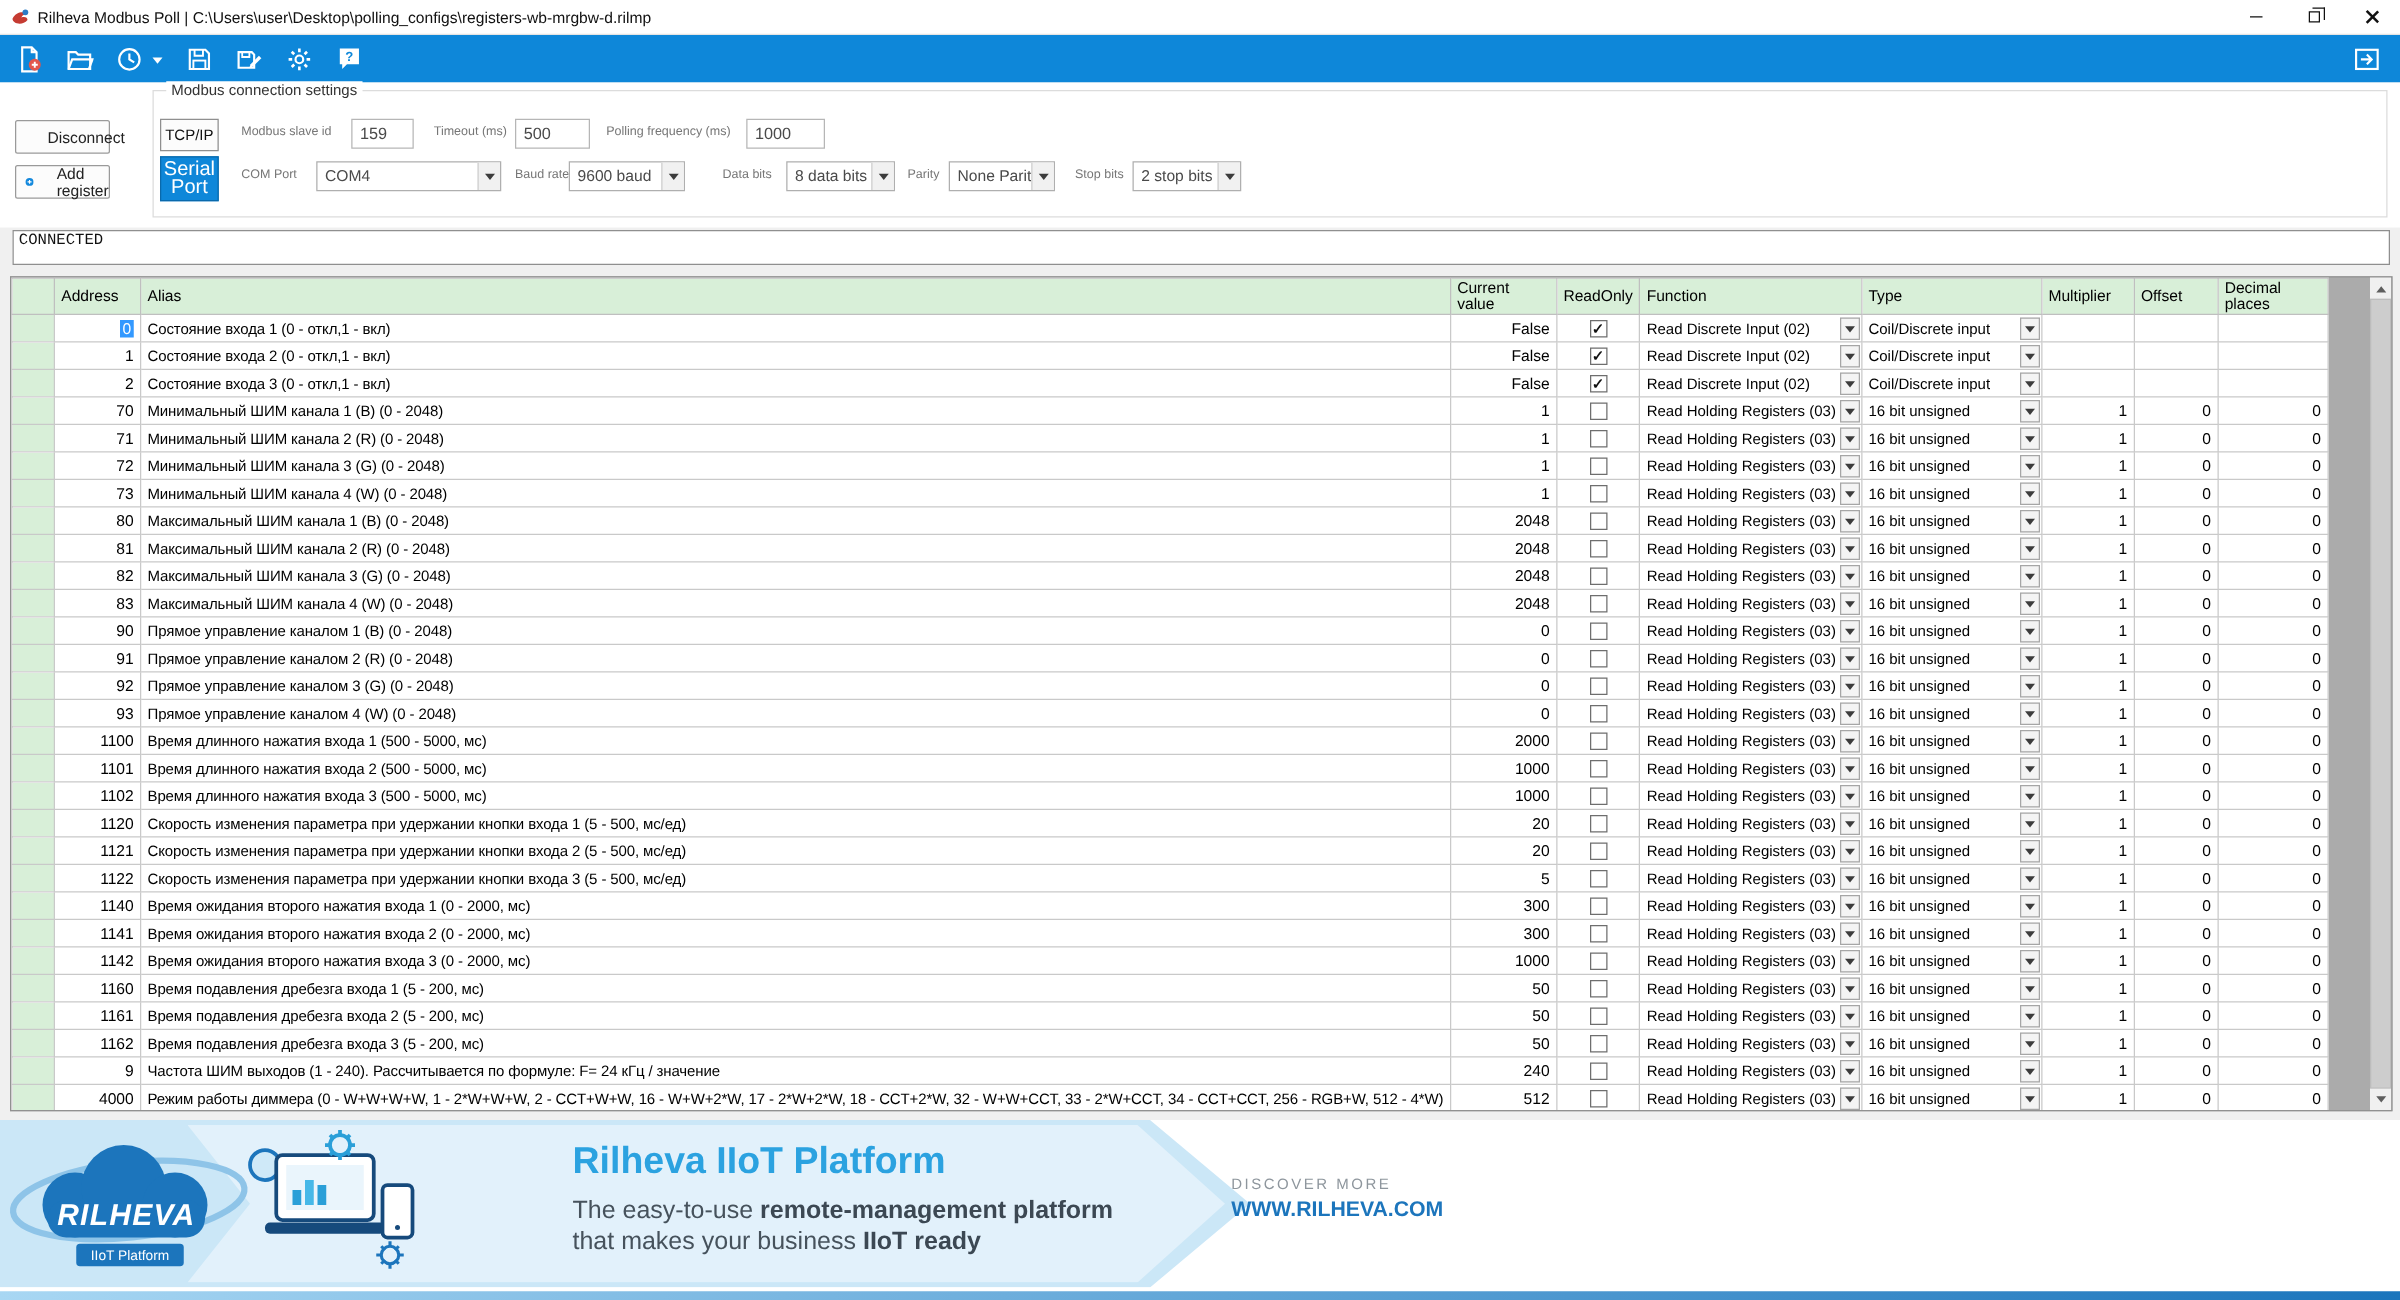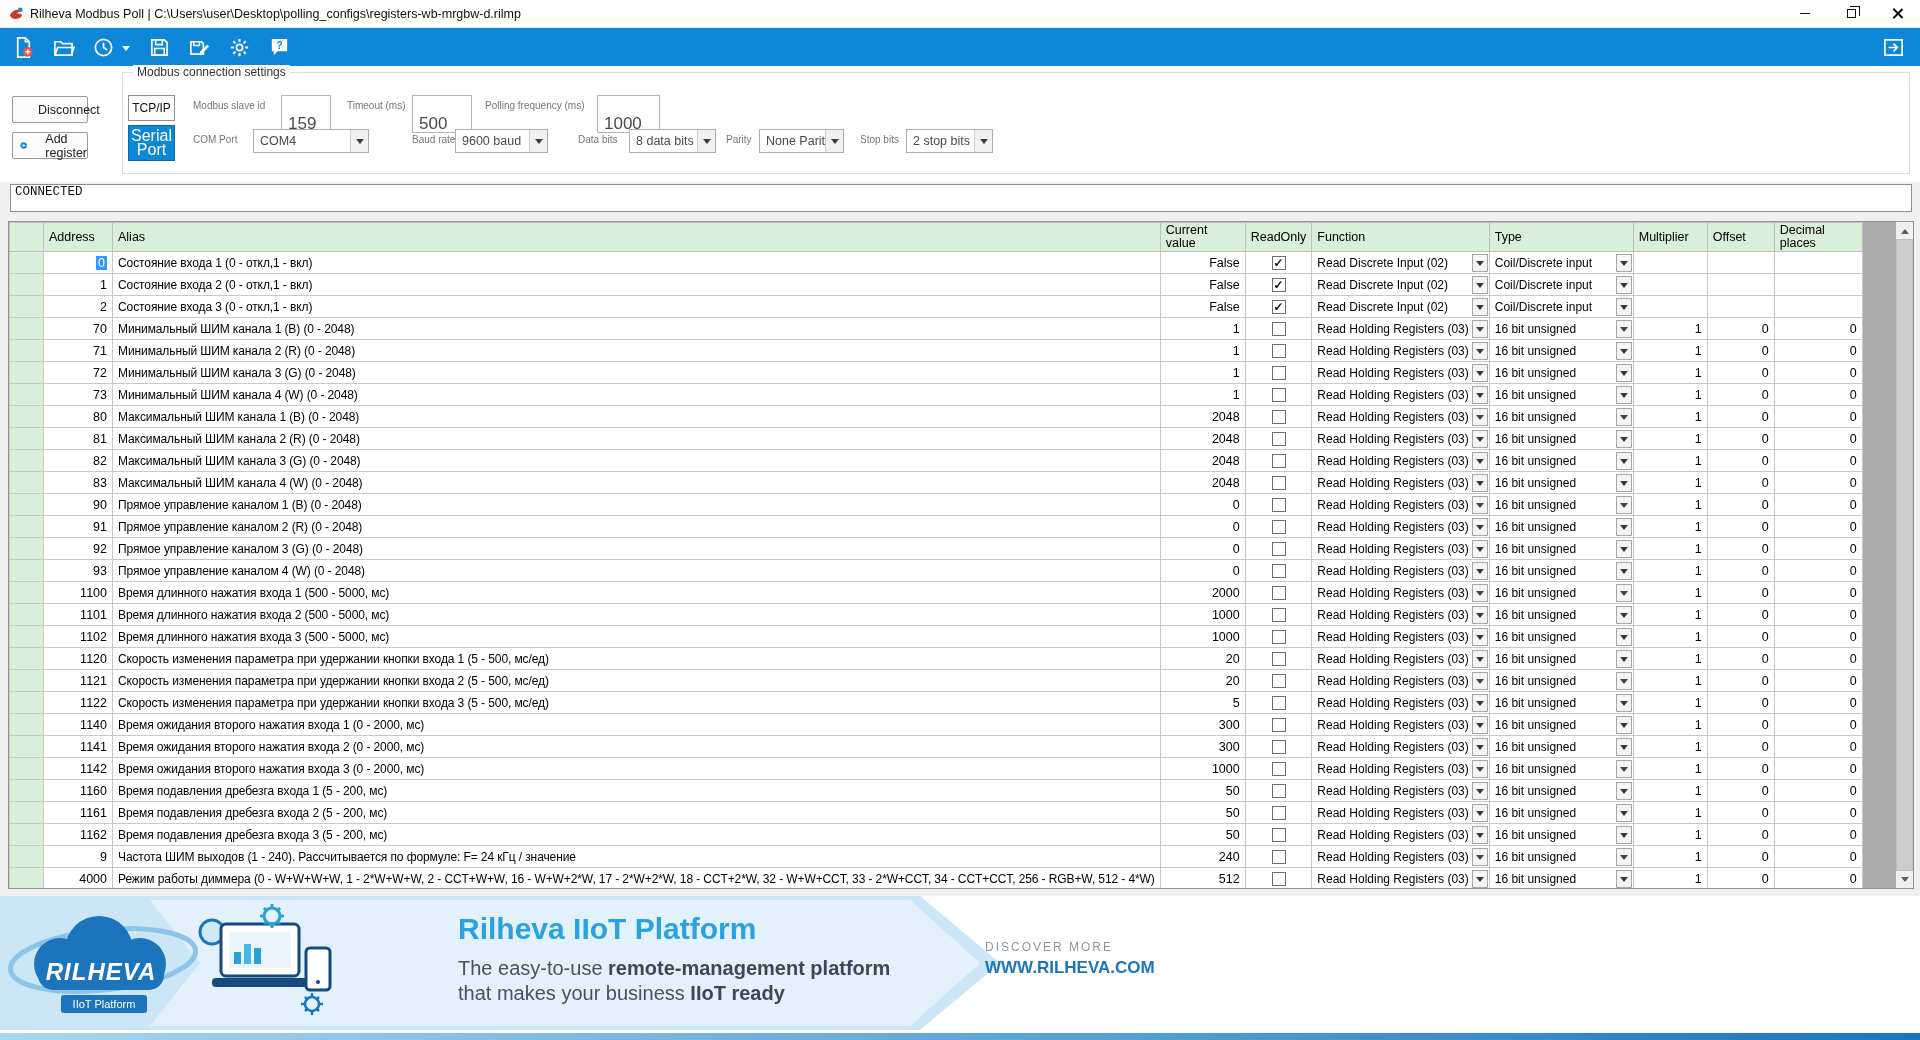--- a/index.html
+++ b/index.html
@@ -26,21 +26,21 @@
   .tbicon svg{width:23px;height:23px}
   .caret{width:0;height:0;border:4px solid transparent;border-top:5px solid #fff;margin:6px 16px 0 -8px}
   .tbright{margin-left:auto;margin-right:14px}
 
   
   #settings{position:absolute;left:0;top:66px;width:1920px;height:116px;background:#ffffff}
   .side-btn{position:absolute;left:12px;width:76px;height:27px;border:1px solid #9a9a9a;background:#fcfcfc;border-radius:2px;display:flex;align-items:center;gap:18px;padding-left:7px;font-size:12.5px;color:#222;cursor:default}
   #groupbox{position:absolute;left:122px;top:6px;right:10px;height:102px;border:1px solid #dcdcdc}
   #groupbox .gb-label{position:absolute;left:10px;top:-8px;background:#fff;padding:0 4px;font-size:12px;color:#333}
   .flabel{position:absolute;font-size:10px;color:#767676;white-space:nowrap}
-  .finput{position:absolute;height:24px;border:1px solid #b6b6b6;background:#fff;font-size:17px;color:#4a4a4a;padding:18px 6px;white-space:nowrap;overflow:hidden}
+  .finput{position:absolute;height:24px;border:1px solid #b6b6b6;background:#fff;font-size:13px;color:#4a4a4a;padding:3px 6px;white-space:nowrap;overflow:hidden}
   .fcombo{position:absolute;height:24px;border:1px solid #afafaf;background:#fff;display:flex;align-items:center}
   .fcombo .ct{flex:1;padding:0 6px;font-size:12.5px;color:#4a4a4a;white-space:nowrap;overflow:hidden}
   .fcombo .fdd{width:18px;align-self:stretch;background:#f1f1f1;border-left:1px solid #cecece;display:flex;align-items:center;justify-content:center}
   .fcombo .fdd i,.dd i{width:0;height:0;border:4px solid transparent;border-top:5px solid #3c3c3c;margin-top:5px}
   .tcp-btn{position:absolute;left:5px;top:22px;width:47px;height:26px;border:1px solid #8f8f8f;background:#fcfcfc;font-size:12px;color:#111;display:flex;align-items:center;justify-content:center}
   .serial-btn{position:absolute;left:5px;top:52px;width:47px;height:36px;border:1px solid #0a69ab;background:#0e87d9;color:#fff;font-size:16px;line-height:14px;display:flex;align-items:center;justify-content:center;text-align:center}
 
   
   #statusbox{position:absolute;left:10px;top:184px;width:1902px;height:28px;background:#fff;border:1px solid #8f8f8f;font-family:"Liberation Mono",monospace;font-size:12.5px;line-height:13px;color:#111;padding:1px 4px;overflow:hidden}
 
@@ -190,21 +190,21 @@
         </div>
 
       <span class="flabel" style="left:70px;top:27px">Modbus slave id</span>
       <div class="finput" style="left:158px;top:22px;width:50px">159</div>
       <span class="flabel" style="left:224px;top:27px">Timeout (ms)</span>
       <div class="finput" style="left:289px;top:22px;width:60px">500</div>
       <span class="flabel" style="left:362px;top:27px">Polling frequency (ms)</span>
       <div class="finput" style="left:474px;top:22px;width:63px">1000</div>
 
       <span class="flabel" style="left:70px;top:61px">COM Port</span>
-      <div class="fcombo" style="left:130px;top:56px;width:116px">
+      <div class="fcombo" style="left:130px;top:56px;width:148px">
         <span class="ct">COM4</span>
           <span class="fdd">
             <i></i>
           </span>
       </div>
       <span class="flabel" style="left:289px;top:61px">Baud rate</span>
       <div class="fcombo" style="left:332px;top:56px;width:93px">
         <span class="ct">9600 baud</span>
           <span class="fdd">
             <i></i>

